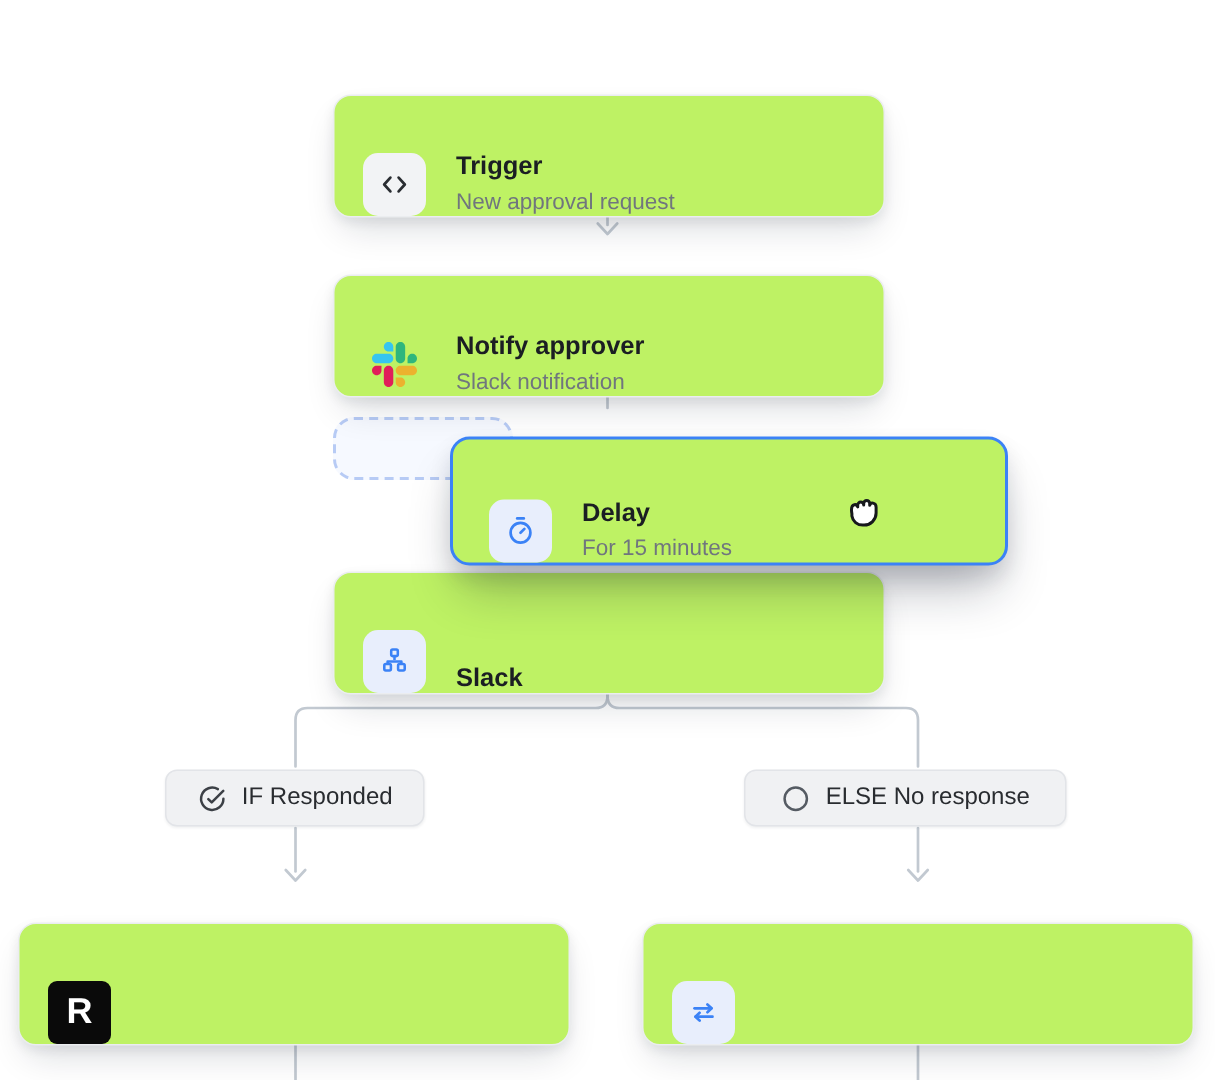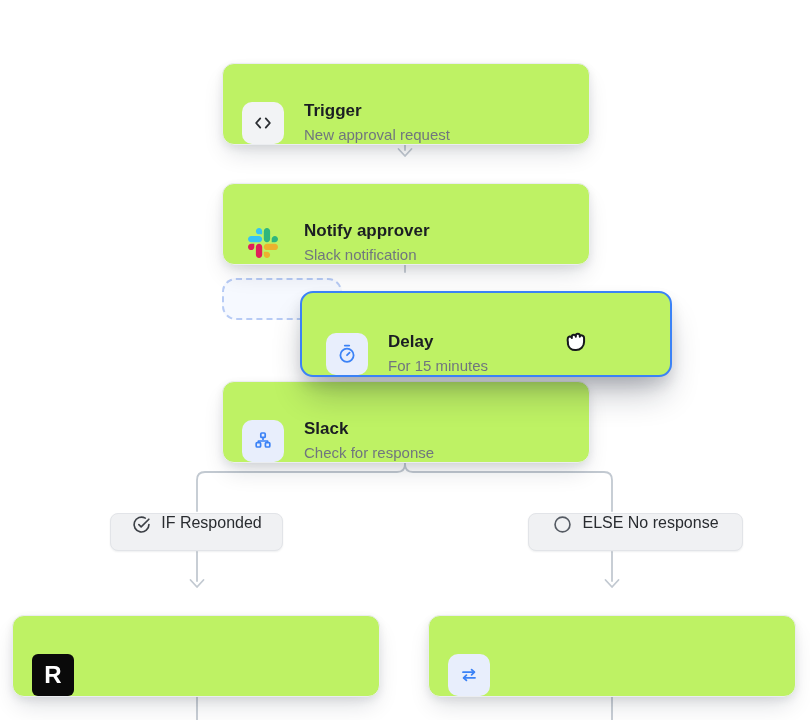--- a/index.html
+++ b/index.html
@@ -43,21 +43,21 @@
   .sub{font-size:15px;font-weight:400;color:#70767e;line-height:1.3;margin-top:3px;}
 
   .placeholder{
     position:absolute;left:222px;top:278px;width:120px;height:42px;z-index:1;
     box-sizing:border-box;border:2px dashed #b7cbf5;border-radius:14px;
     background:#f6f9ff;
   }
 
   .badge{
     position:absolute;z-index:2;height:38px;box-sizing:border-box;
-    display:flex;align-items:flex-start;justify-content:center;gap:9px;
+    display:flex;align-items:center;justify-content:center;gap:9px;
     background:#f0f1f3;border:1px solid #e2e4e8;border-radius:8px;
     box-shadow:0 1px 2px rgba(15,23,42,.07);
     font-size:16px;font-weight:500;color:#292c30;
   }
 
   .cursor{position:absolute;left:561px;top:323px;z-index:6;width:32px;height:32px;}
 </style>
 </head>
 <body>
 
@@ -126,35 +126,34 @@
       <svg width="24" height="24" viewBox="0 0 24 24" fill="none" stroke="#3b82f6" stroke-width="1.7" stroke-linejoin="round">
         <rect x="9.8" y="4" width="4.4" height="4.4" rx="1"></rect>
         <path d="M12 8.4 V11"></path>
         <path d="M7.4 13.6 V12 H16.6 V13.6"></path>
         <rect x="5.2" y="13.6" width="4.4" height="4.4" rx="1"></rect>
         <rect x="14.4" y="13.6" width="4.4" height="4.4" rx="1"></rect>
       </svg>
     </div>
     <div class="txt">
       <div class="title">Slack</div>
-      <div class="sub">Check for response</div>
     </div>
   </div>
 
   <div class="badge" style="left:110px;top:513px;width:173px">
     <span style="display:flex">
       <svg width="21" height="21" viewBox="0 0 24 24" fill="none" stroke="#3c4046" stroke-width="1.9" stroke-linecap="round" stroke-linejoin="round">
         <path d="M20.5 12 a8.5 8.5 0 1 1-4.2-7.3"></path>
         <path d="M9 12.2 l2.6 2.6 L20.4 6"></path>
       </svg>
     </span>
     <span>IF Responded</span>
   </div>
 
-  <div class="badge" style="left:528px;top:513px;width:215px">
+  <div class="badge" style="left:496px;top:513px;width:215px">
     <span style="display:flex">
       <svg width="21" height="21" viewBox="0 0 24 24" fill="none" stroke="#555b63" stroke-width="1.9">
         <circle cx="12" cy="12" r="8.5"></circle>
       </svg>
     </span>
     <span>ELSE No response</span>
   </div>
 
   <div class="card" style="left:12px;top:592px">
     <div class="tile tile-black">

